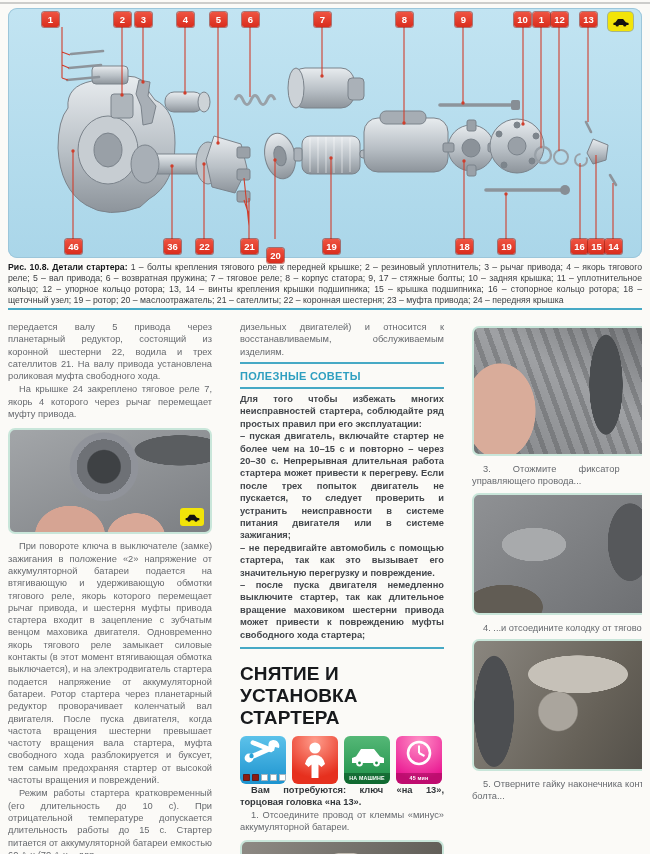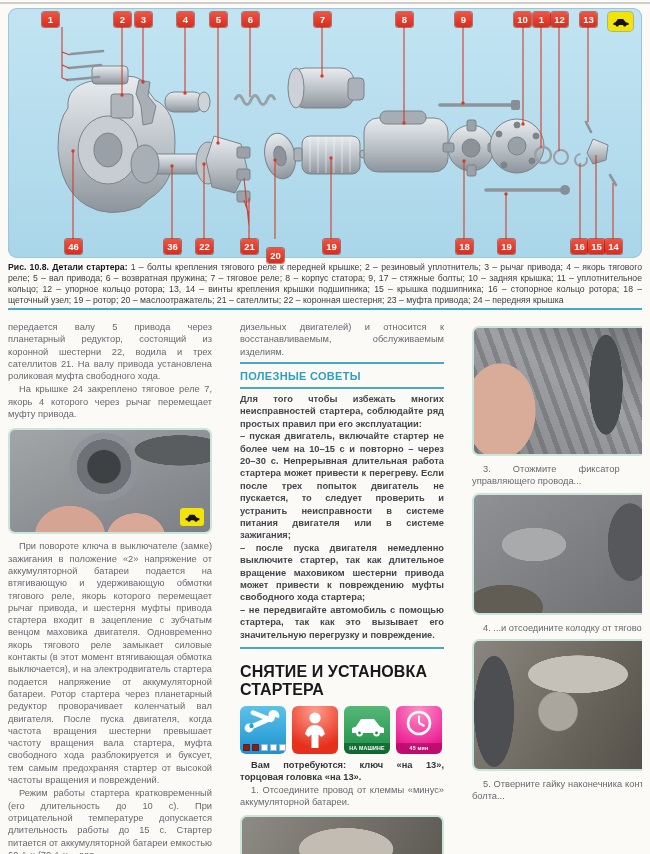--- a/index.html
+++ b/index.html
@@ -21,22 +21,22 @@
 .caption .cb{font-weight:bold;color:#16181b}
 .rule-full{position:absolute;left:8px;top:308px;width:634px;height:2px;background:#46a9c5}
 
 .cols{position:absolute;left:8px;top:321px;width:634px;height:533px;display:flex;gap:28px;overflow:hidden}
 .col{width:204px;flex:0 0 204px}
 p.body{font-size:9.3px;line-height:12.3px;color:#66696e;text-align:justify;text-indent:11px;margin:0 0 1px}
 p.body.noind{text-indent:0}
 p.bold{font-size:9.3px;line-height:12.4px;color:#43474c;font-weight:bold;text-align:justify;margin:0}
 .tealrule{height:2px;background:#46a9c5;margin:4px 0}
 h3.tips{color:#2f9fc0;font-size:11px;font-weight:bold;letter-spacing:.3px;padding:2px 0 1px}
-h2.main{font-size:16px;color:#17191c;font-weight:bold;letter-spacing:.1px;margin:14px 0 7px}
-.req{font-size:9.3px;line-height:12.4px;color:#33373b;font-weight:bold;text-align:justify;text-indent:11px;margin-top:5px}
+h2.main{font-size:19px;color:#17191c;font-weight:bold;letter-spacing:.1px;margin:14px 0 7px}
+.req{font-size:9.3px;line-height:12.4px;color:#33373b;font-weight:bold;text-align:justify;text-indent:11px;}
 
 .photo{position:relative;border:2px solid #c9e6da;border-radius:7px;overflow:hidden;width:100%}
 .pbadge{position:absolute;right:6px;bottom:6px;width:24px;height:18px;background:#f2e409;border-radius:3px;
   display:flex;align-items:center;justify-content:center}
 .ph-l1{height:106px;margin:8px 0 6px;background:
   radial-gradient(circle at 47% 36%, #3e4144 0 13%, #6e7176 14% 22%, #90939a 22% 27%, rgba(0,0,0,0) 28%),
   radial-gradient(ellipse 58px 50px at 30% 104%, #d6a493 0 60%, rgba(0,0,0,0) 61%),
   radial-gradient(ellipse 52px 44px at 63% 106%, #d9a897 0 56%, rgba(0,0,0,0) 57%),
   radial-gradient(ellipse 90px 30px at 85% 20%, #5a5d60 0 50%, rgba(0,0,0,0) 51%),
   linear-gradient(155deg,#a3a6a9,#7c7f83)}
@@ -277,22 +277,22 @@
       <p class="body">Режим работы стартера кратковременный (его длительность до 10 с). При отрицательной температуре допускается длительность работы до 15 с. Стартер питается от аккумуляторной батареи емкостью 60 А·ч (70 А·ч – для</p>
     </div>
 
     <div class="col">
       <p class="body noind">дизельных двигателей) и относится к восстанавливаемым, обслуживаемым изделиям.</p>
       <div class="tealrule"></div>
       <h3 class="tips">ПОЛЕЗНЫЕ СОВЕТЫ</h3>
       <div class="tealrule"></div>
       <p class="bold">Для того чтобы избежать многих неисправностей стартера, соблюдайте ряд простых правил при его эксплуатации:</p>
       <p class="bold">– пуская двигатель, включайте стартер не более чем на 10–15 с и повторно – через 20–30 с. Непрерывная длительная работа стартера может привести к перегреву. Если после трех попыток двигатель не пускается, то следует проверить и устранить неисправности в системе питания двигателя или в системе зажигания;</p>
+      <p class="bold">– не передвигайте автомобиль с помощью стартера, так как это вызывает его значительную перегрузку и повреждение.</p>
       <p class="bold">– после пуска двигателя немедленно выключите стартер, так как длительное вращение маховиком шестерни привода может привести к повреждению муфты свободного хода стартера;</p>
-      <p class="bold">– не передвигайте автомобиль с помощью стартера, так как это вызывает его значительную перегрузку и повреждение.</p>
       <div class="tealrule" style="margin-top:6px"></div>
       <h2 class="main">СНЯТИЕ И УСТАНОВКА СТАРТЕРА</h2>
 
       <div class="ibadges">
         <div class="ibadge ib-blue">
           <svg width="46" height="34" viewBox="0 0 46 34">
             <g fill="#fff">
               <rect x="8" y="14" width="26" height="5" rx="2.5" transform="rotate(-24 21 16)"></rect>
               <path d="M33 4 a6 6 0 0 1 6 8 l-4 -1 -1 4 a6 6 0 0 1 -4 -10 z"></path>
               <rect x="10" y="8" width="24" height="4.6" rx="2.3" transform="rotate(22 22 10)"></rect>

